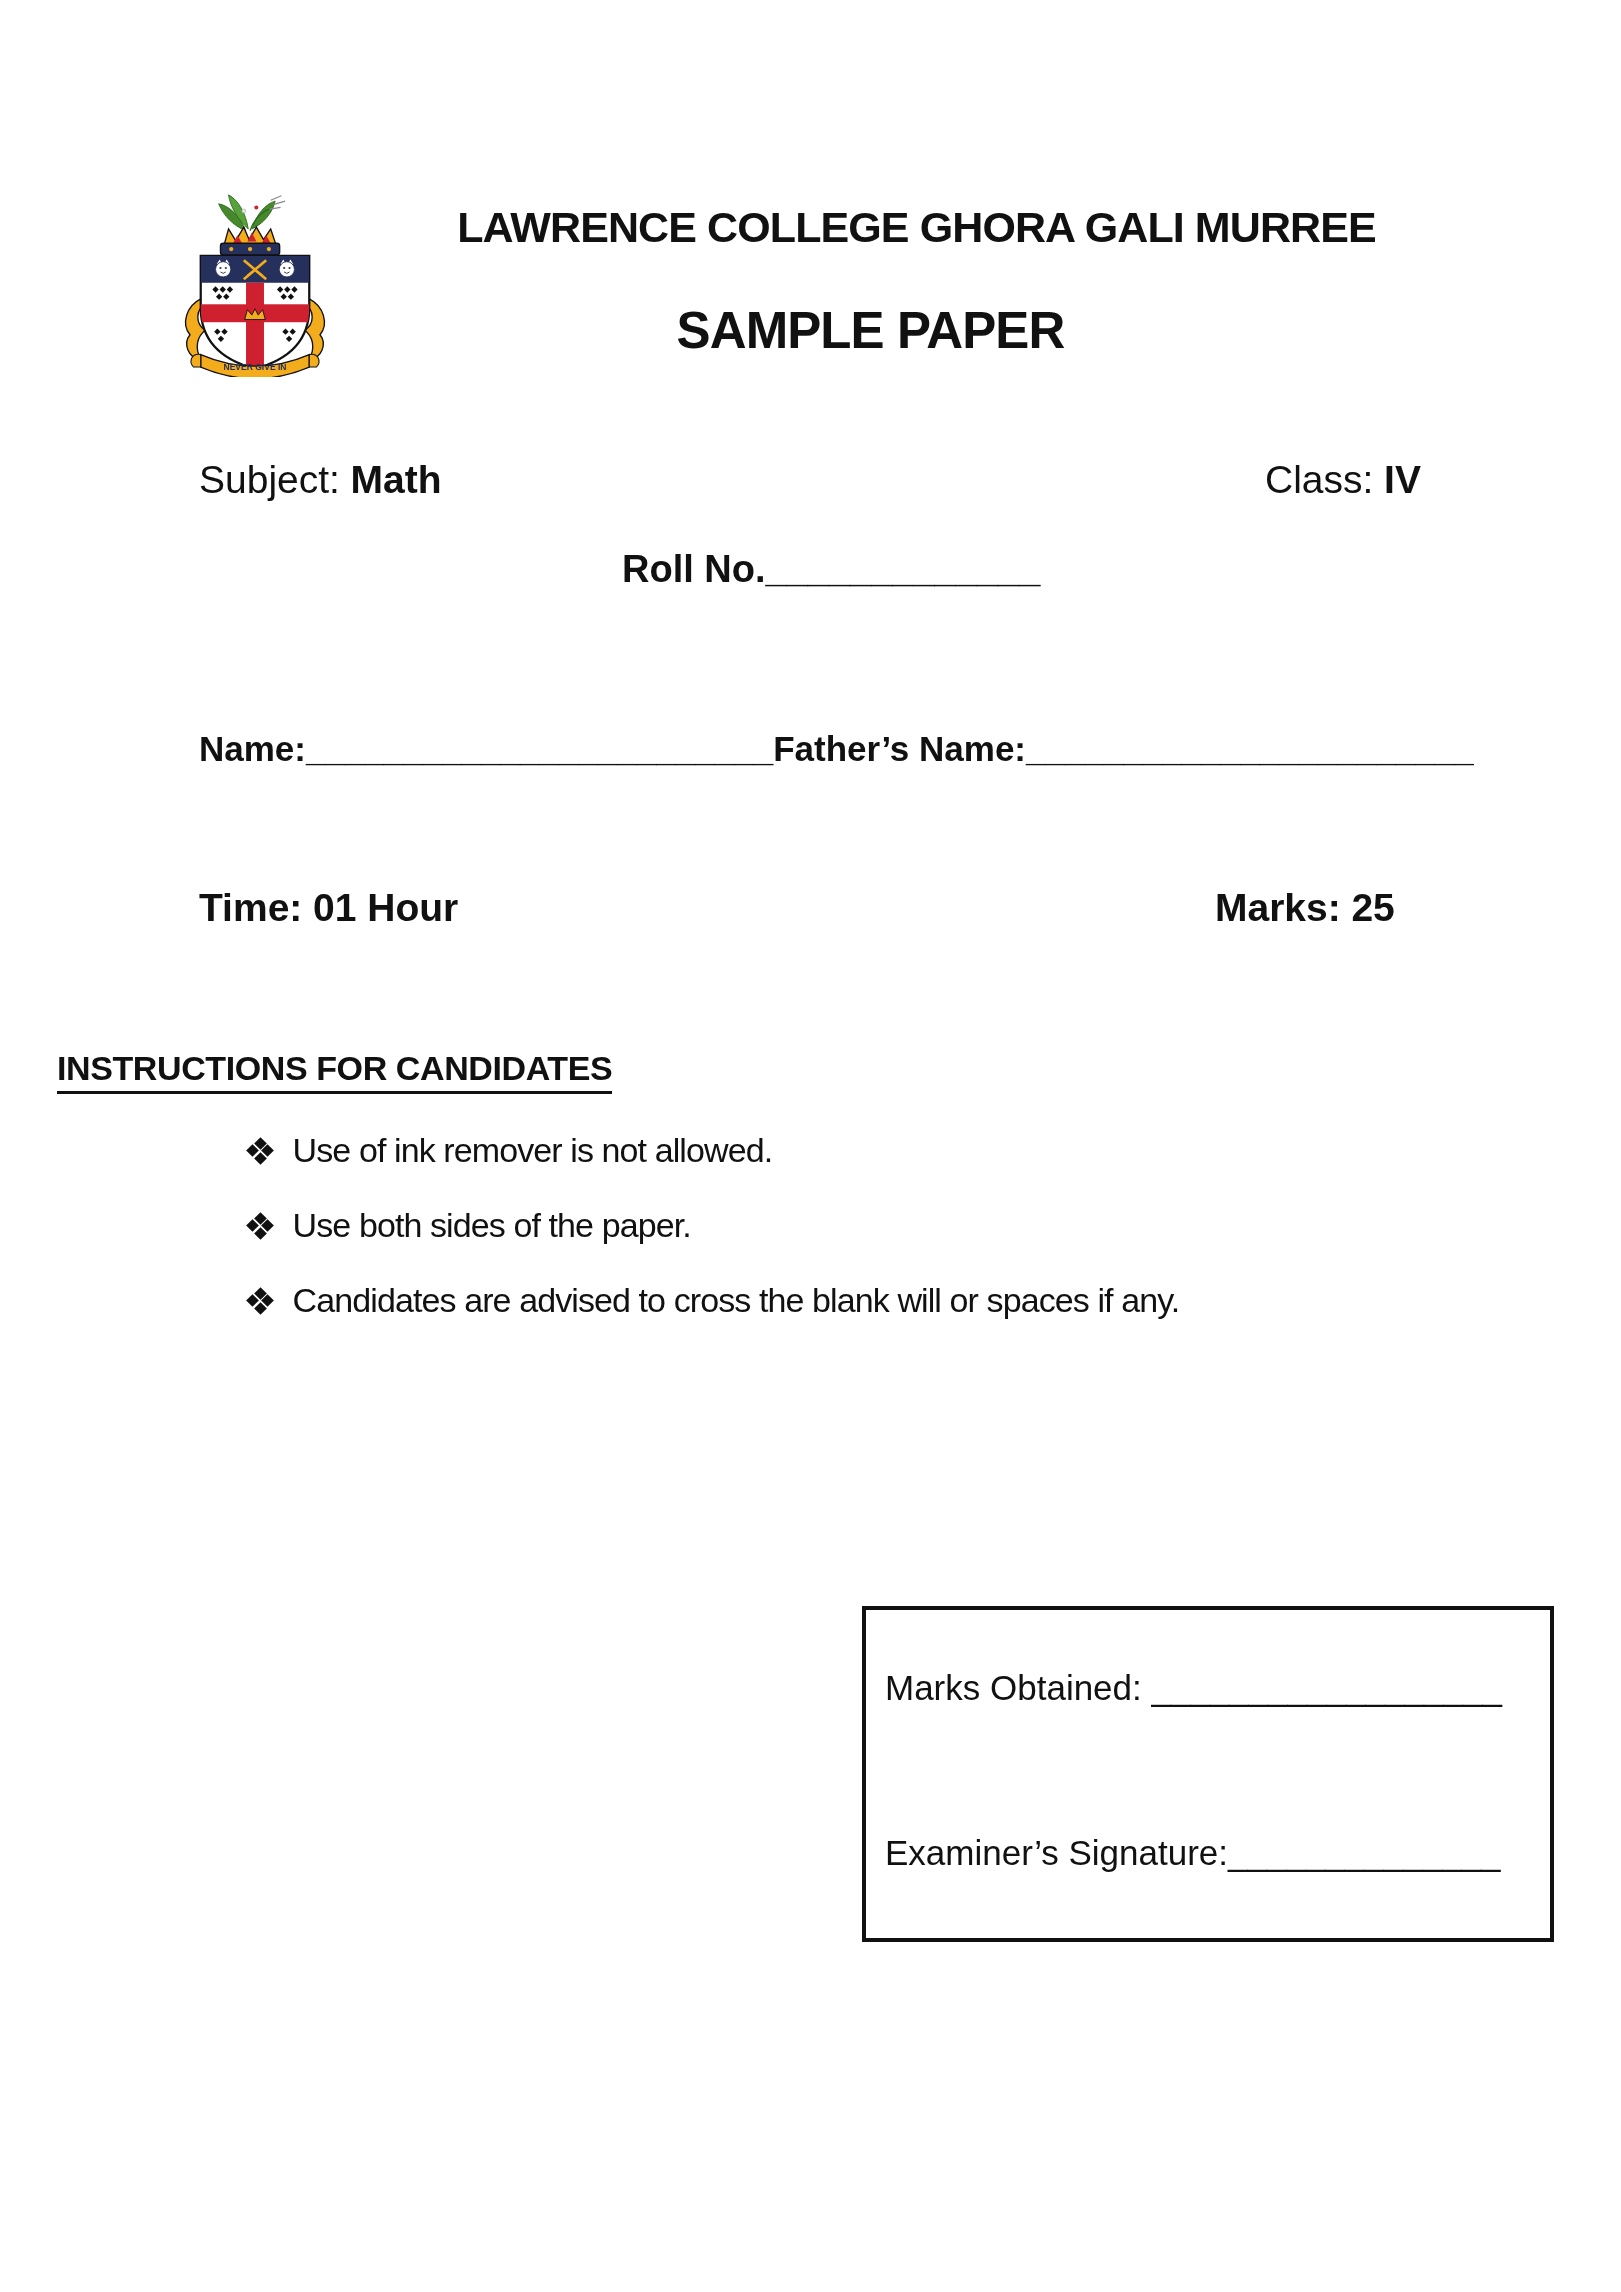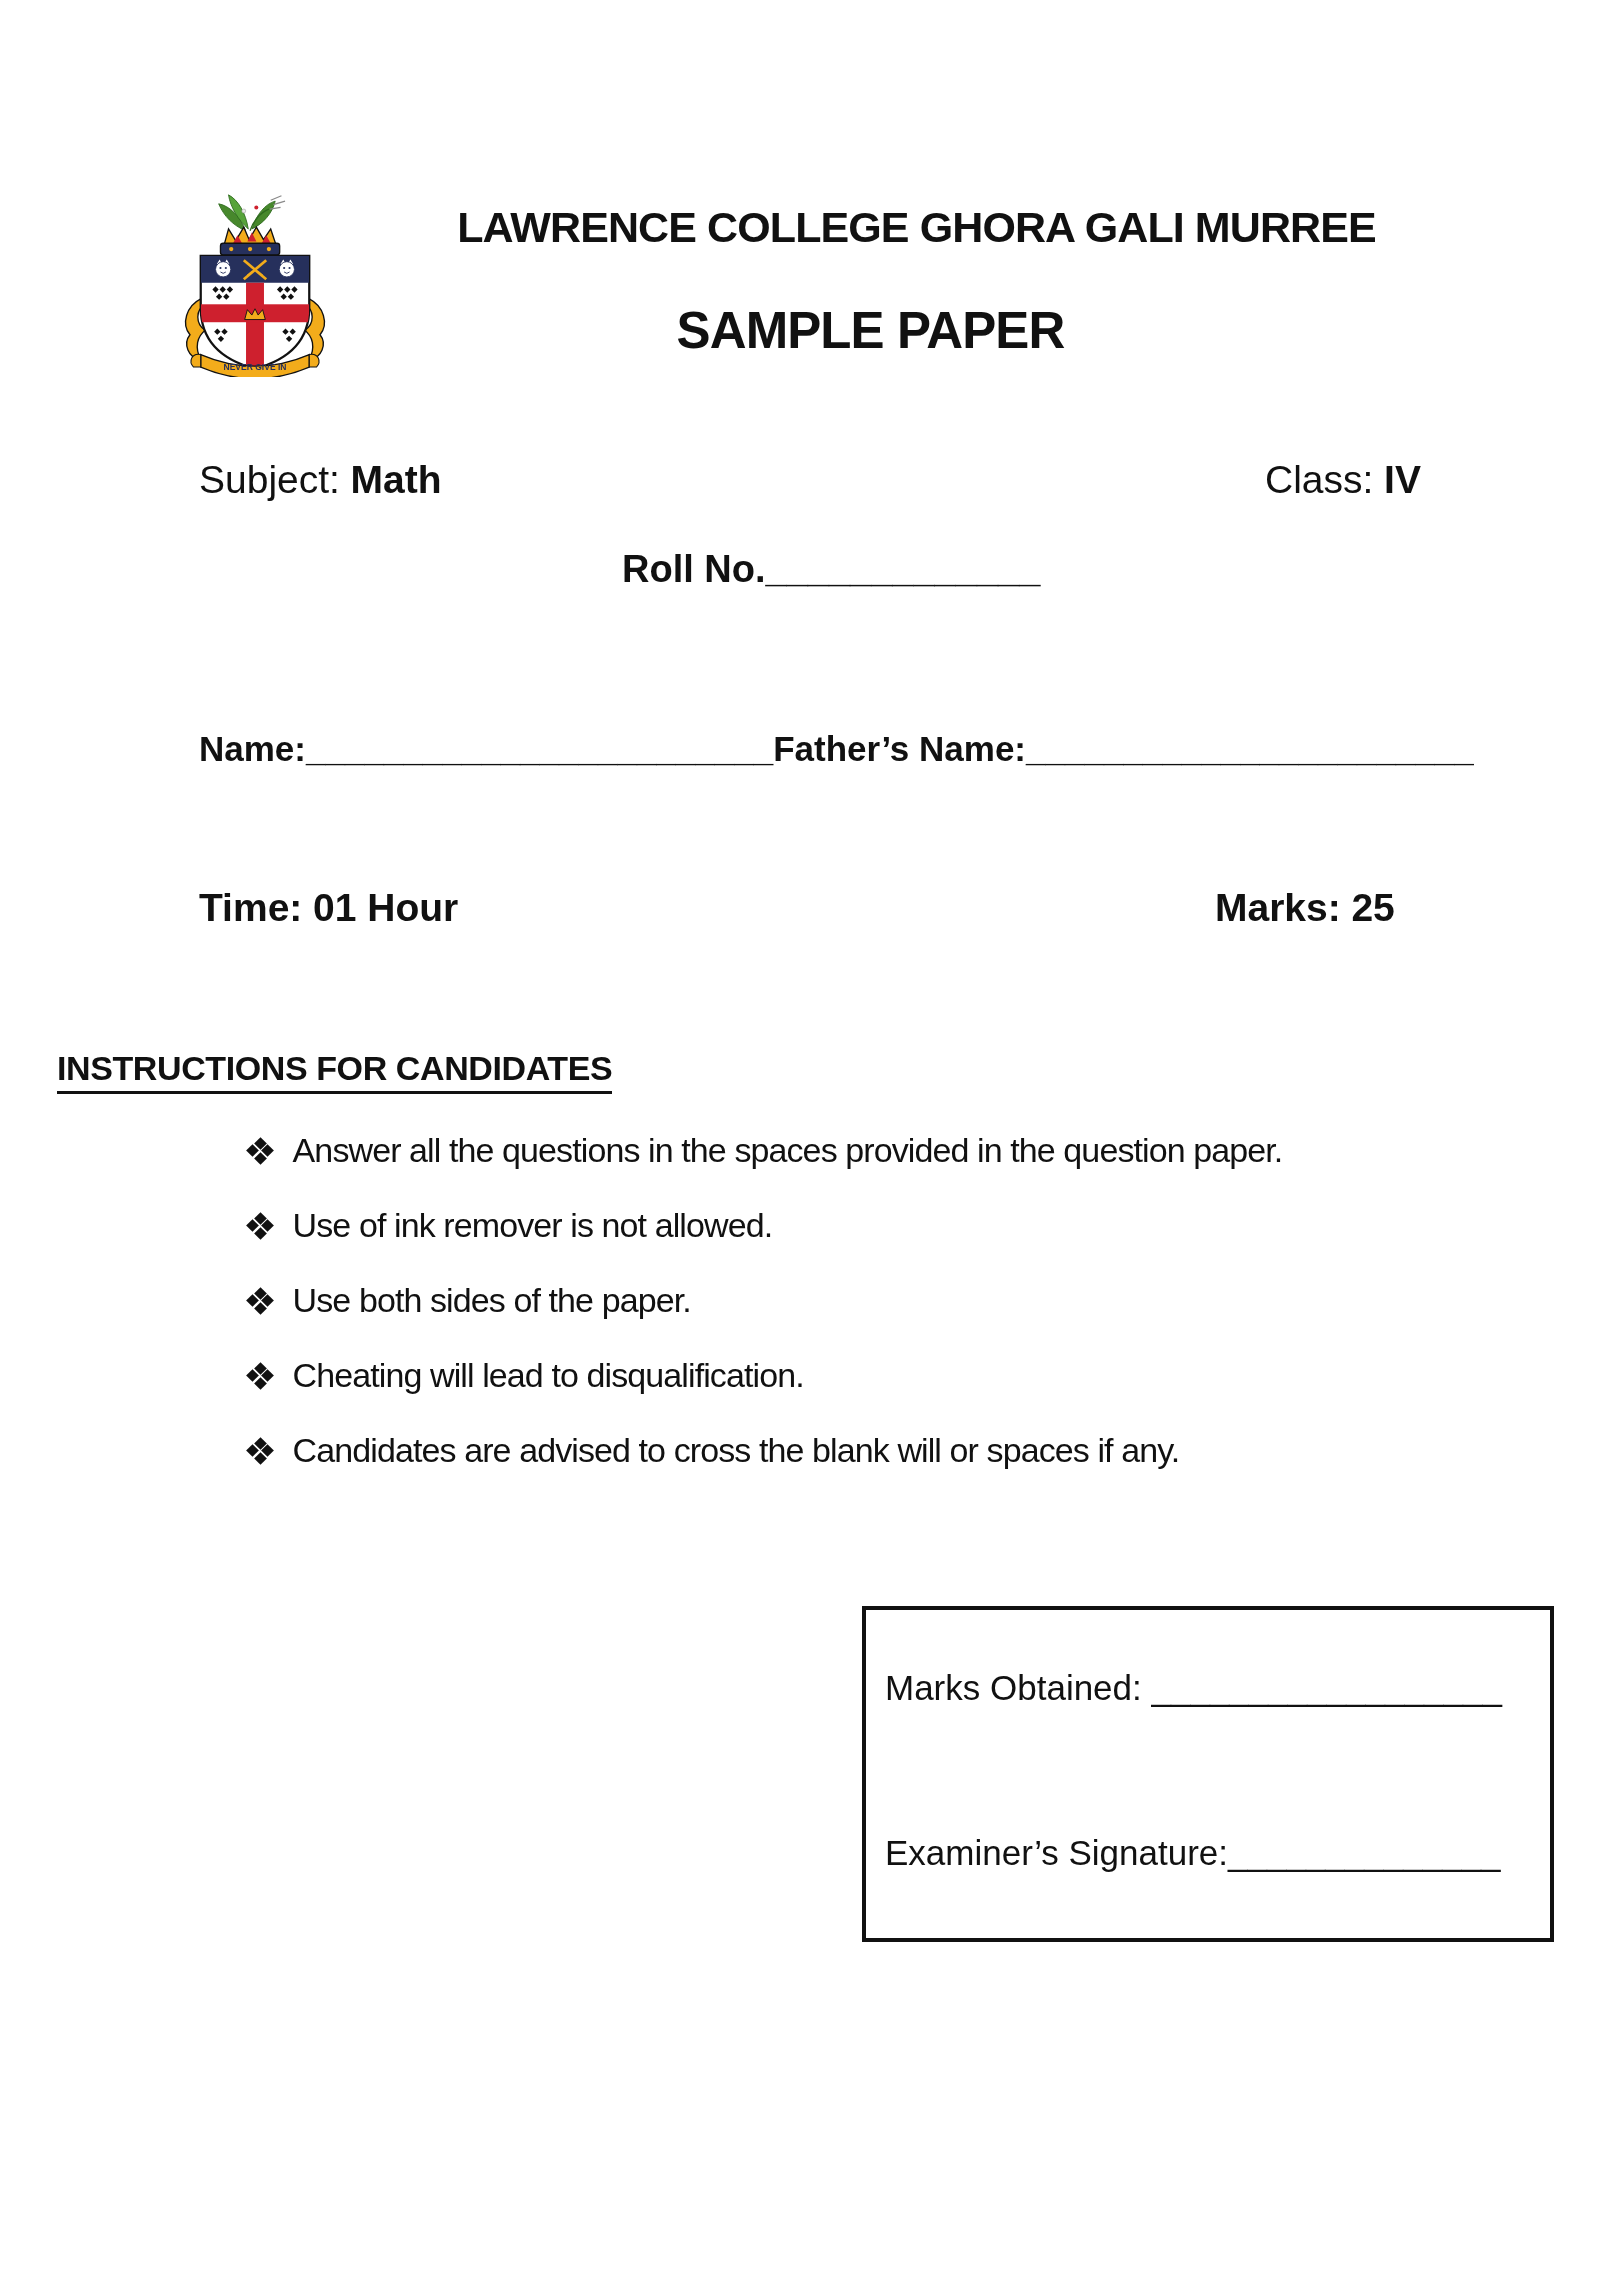--- a/index.html
+++ b/index.html
@@ -174,29 +174,20 @@
   </div>
   <div class="abs marks-line">
     <span>Marks:</span><span class="val">25</span>
   </div>
 
   <div class="abs instr-head-wrap">
     <span class="instr-head">INSTRUCTIONS FOR CANDIDATES</span>
   </div>
 
   <ul class="abs instr-list">
-    <li>
-      <span class="bullet">
-          <i class="b-top"></i>
-          <i class="b-left"></i>
-          <i class="b-right"></i>
-          <i class="b-bottom"></i>
-        </span>
-      <span>Answer all the questions in the spaces provided in the question paper.</span>
-    </li>
     <li>
       <span class="bullet">
           <i class="b-top"></i>
           <i class="b-left"></i>
           <i class="b-right"></i>
           <i class="b-bottom"></i>
         </span>
       <span>Use of ink remover is not allowed.</span>
     </li>
     <li>
@@ -208,29 +199,20 @@
         </span>
       <span>Use both sides of the paper.</span>
     </li>
     <li>
       <span class="bullet">
           <i class="b-top"></i>
           <i class="b-left"></i>
           <i class="b-right"></i>
           <i class="b-bottom"></i>
         </span>
-      <span>Cheating will lead to disqualification.</span>
-    </li>
-    <li>
-      <span class="bullet">
-          <i class="b-top"></i>
-          <i class="b-left"></i>
-          <i class="b-right"></i>
-          <i class="b-bottom"></i>
-        </span>
       <span>Candidates are advised to cross the blank will or spaces if any.</span>
     </li>
   </ul>
 
   <div class="abs marks-box"></div>
   <div class="abs box-row-1">
     <span>Marks Obtained:</span><span> __________________</span>
   </div>
   <div class="abs box-row-2">
     <span>Examiner’s Signature:</span><span>______________</span>

